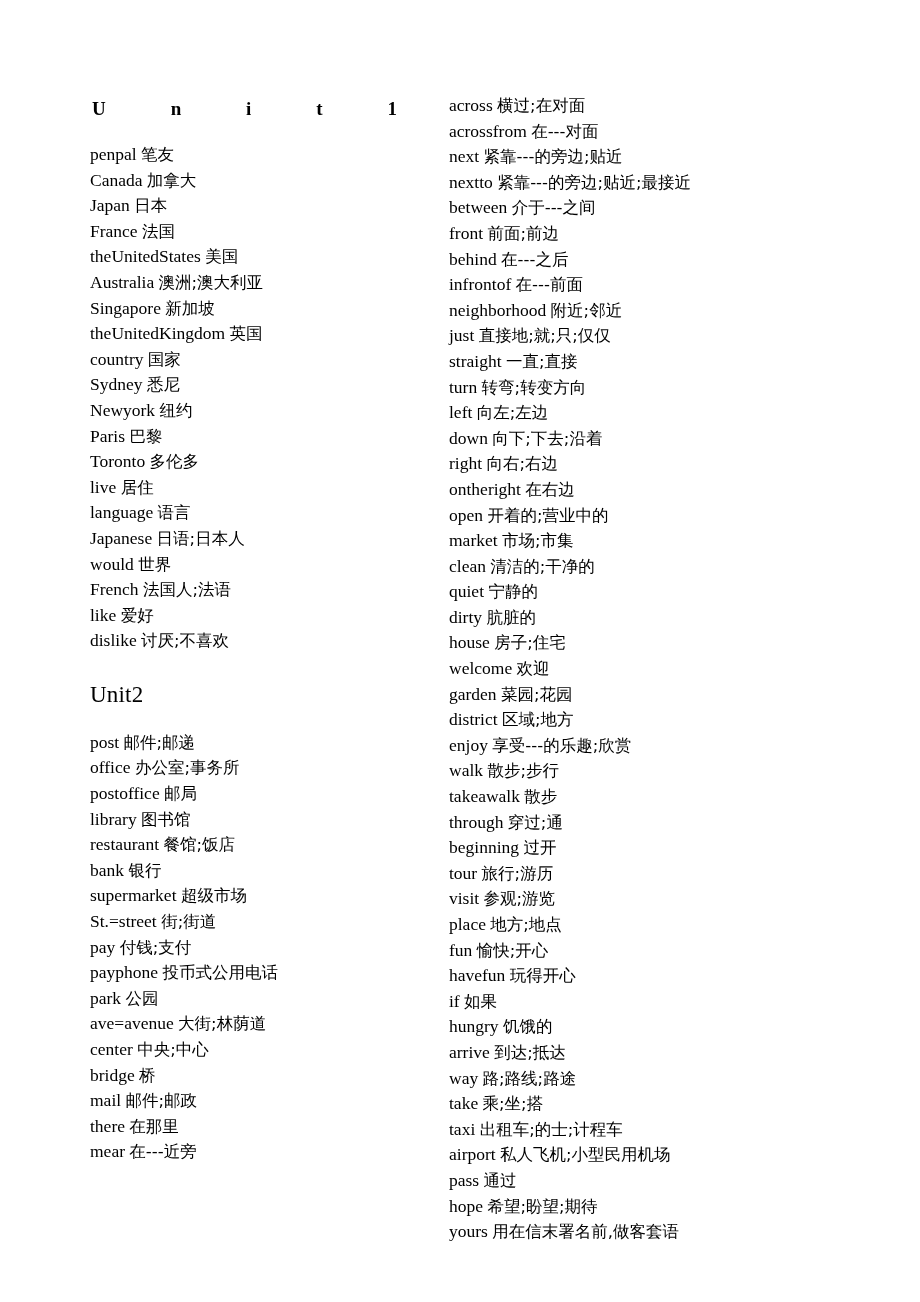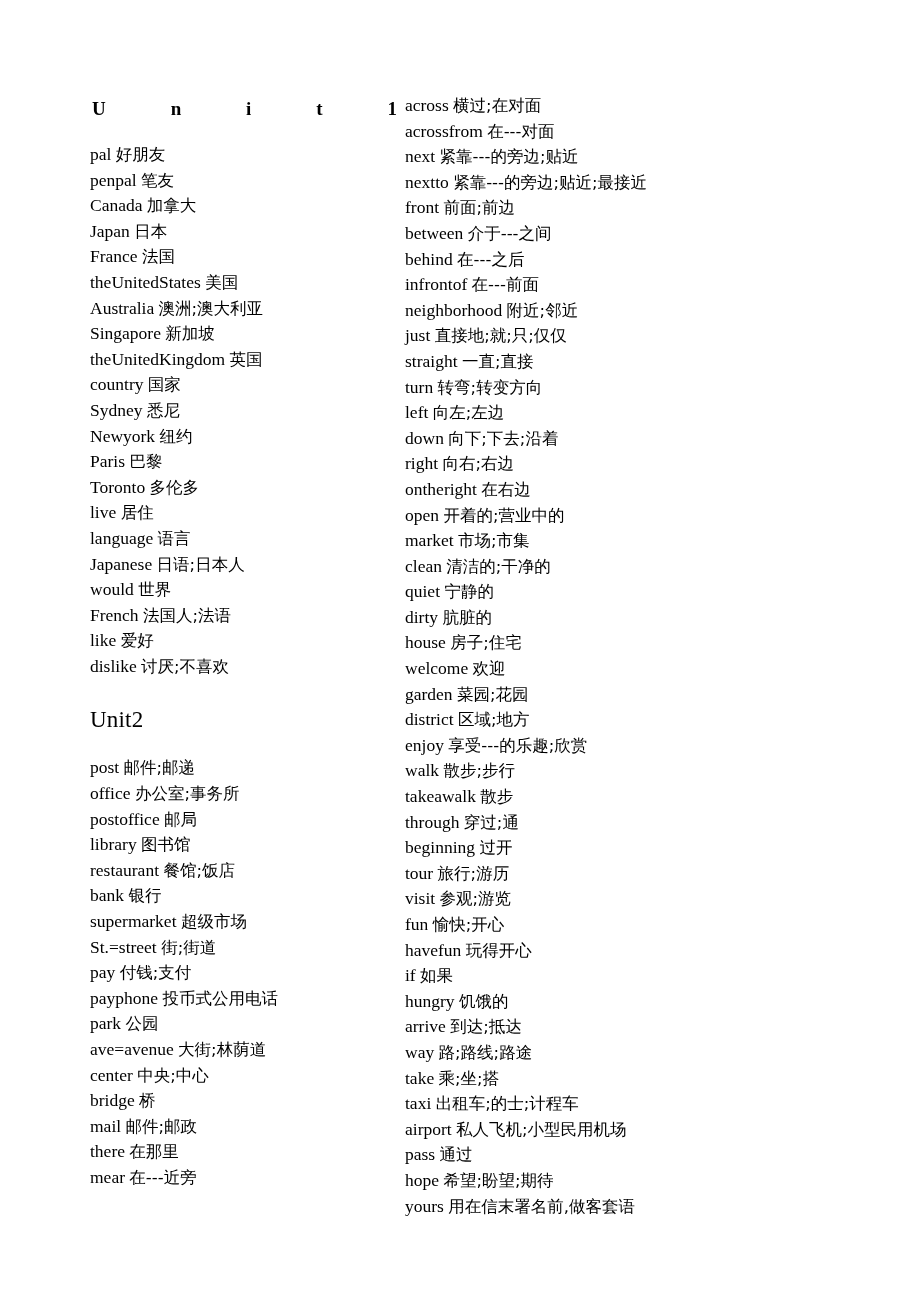--- a/index.html
+++ b/index.html
@@ -27,21 +27,21 @@
   .col-left {
     position: absolute;
     left: 90px;
     top: 96px;
     width: 320px;
   }
 
   
   .col-right {
     position: absolute;
-    left: 405px;
+    left: 449px;
     top: 93px;
     width: 420px;
   }
 
   
   .unit-title-spread {
     display: flex;
     justify-content: space-between;
     width: 305px;
     font-weight: bold;
@@ -101,21 +101,20 @@
       <span>U</span>
       <span>n</span>
       <span>i</span>
       <span>t</span>
       <span>1</span>
     </div>
 
     <div class="gap-before-list"></div>
 
     <ul class="vocab" id="unit1-list">
-        <li><span class="term">pal</span> <span class="gloss">好朋友</span></li>
         <li><span class="term">penpal</span> <span class="gloss">笔友</span></li>
         <li><span class="term">Canada</span> <span class="gloss">加拿大</span></li>
         <li><span class="term">Japan</span> <span class="gloss">日本</span></li>
         <li><span class="term">France</span> <span class="gloss">法国</span></li>
         <li><span class="term">theUnitedStates</span> <span class="gloss">美国</span></li>
         <li><span class="term">Australia</span> <span class="gloss">澳洲;澳大利亚</span></li>
         <li><span class="term">Singapore</span> <span class="gloss">新加坡</span></li>
         <li><span class="term">theUnitedKingdom</span> <span class="gloss">英国</span></li>
         <li><span class="term">country</span> <span class="gloss">国家</span></li>
         <li><span class="term">Sydney</span> <span class="gloss">悉尼</span></li>
@@ -157,22 +156,22 @@
         <li><span class="term">mear</span> <span class="gloss">在---近旁</span></li>
       </ul>
   </div>
 
   <div class="col-right">
     <ul class="vocab" id="right-list">
         <li><span class="term">across</span> <span class="gloss">横过;在对面</span></li>
         <li><span class="term">acrossfrom</span> <span class="gloss">在---对面</span></li>
         <li><span class="term">next</span> <span class="gloss">紧靠---的旁边;贴近</span></li>
         <li><span class="term">nextto</span> <span class="gloss">紧靠---的旁边;贴近;最接近</span></li>
+        <li><span class="term">between</span> <span class="gloss">介于---之间</span></li>
         <li><span class="term">front</span> <span class="gloss">前面;前边</span></li>
-        <li><span class="term">between</span> <span class="gloss">介于---之间</span></li>
         <li><span class="term">behind</span> <span class="gloss">在---之后</span></li>
         <li><span class="term">infrontof</span> <span class="gloss">在---前面</span></li>
         <li><span class="term">neighborhood</span> <span class="gloss">附近;邻近</span></li>
         <li><span class="term">just</span> <span class="gloss">直接地;就;只;仅仅</span></li>
         <li><span class="term">straight</span> <span class="gloss">一直;直接</span></li>
         <li><span class="term">turn</span> <span class="gloss">转弯;转变方向</span></li>
         <li><span class="term">left</span> <span class="gloss">向左;左边</span></li>
         <li><span class="term">down</span> <span class="gloss">向下;下去;沿着</span></li>
         <li><span class="term">right</span> <span class="gloss">向右;右边</span></li>
         <li><span class="term">ontheright</span> <span class="gloss">在右边</span></li>
@@ -185,20 +184,21 @@
         <li><span class="term">welcome</span> <span class="gloss">欢迎</span></li>
         <li><span class="term">garden</span> <span class="gloss">菜园;花园</span></li>
         <li><span class="term">district</span> <span class="gloss">区域;地方</span></li>
         <li><span class="term">enjoy</span> <span class="gloss">享受---的乐趣;欣赏</span></li>
         <li><span class="term">walk</span> <span class="gloss">散步;步行</span></li>
         <li><span class="term">takeawalk</span> <span class="gloss">散步</span></li>
         <li><span class="term">through</span> <span class="gloss">穿过;通</span></li>
         <li><span class="term">beginning</span> <span class="gloss">过开</span></li>
         <li><span class="term">tour</span> <span class="gloss">旅行;游历</span></li>
         <li><span class="term">visit</span> <span class="gloss">参观;游览</span></li>
+        <li><span class="term">place</span> <span class="gloss">地方;地点</span></li>
         <li><span class="term">fun</span> <span class="gloss">愉快;开心</span></li>
         <li><span class="term">havefun</span> <span class="gloss">玩得开心</span></li>
         <li><span class="term">if</span> <span class="gloss">如果</span></li>
         <li><span class="term">hungry</span> <span class="gloss">饥饿的</span></li>
         <li><span class="term">arrive</span> <span class="gloss">到达;抵达</span></li>
         <li><span class="term">way</span> <span class="gloss">路;路线;路途</span></li>
         <li><span class="term">take</span> <span class="gloss">乘;坐;搭</span></li>
         <li><span class="term">taxi</span> <span class="gloss">出租车;的士;计程车</span></li>
         <li><span class="term">airport</span> <span class="gloss">私人飞机;小型民用机场</span></li>
         <li><span class="term">pass</span> <span class="gloss">通过</span></li>

